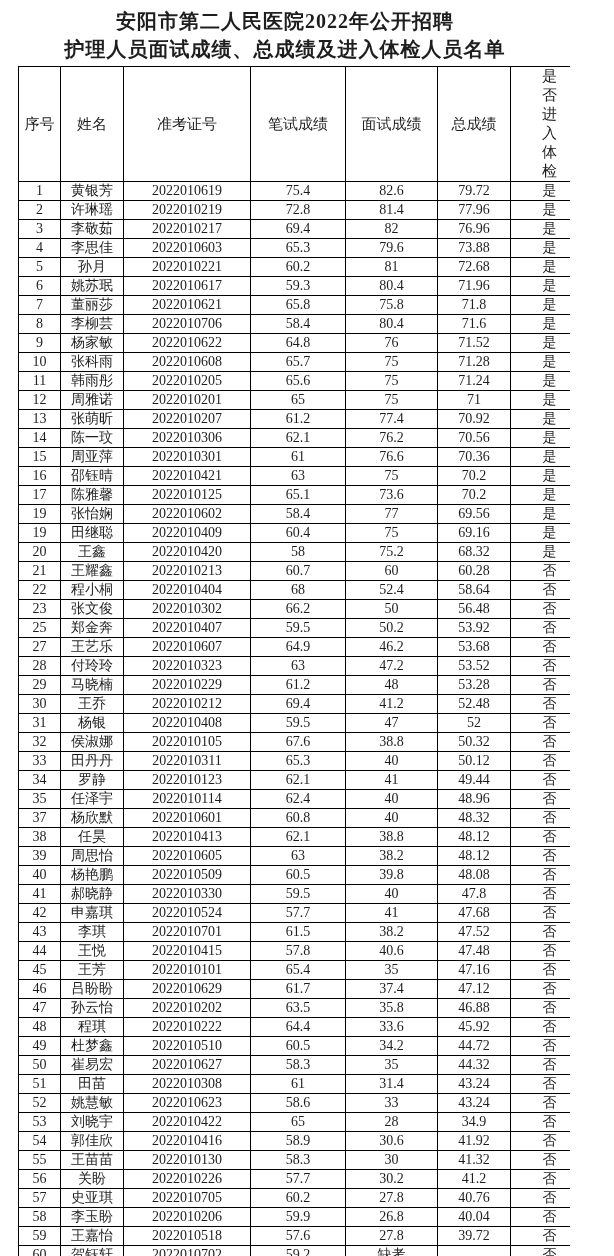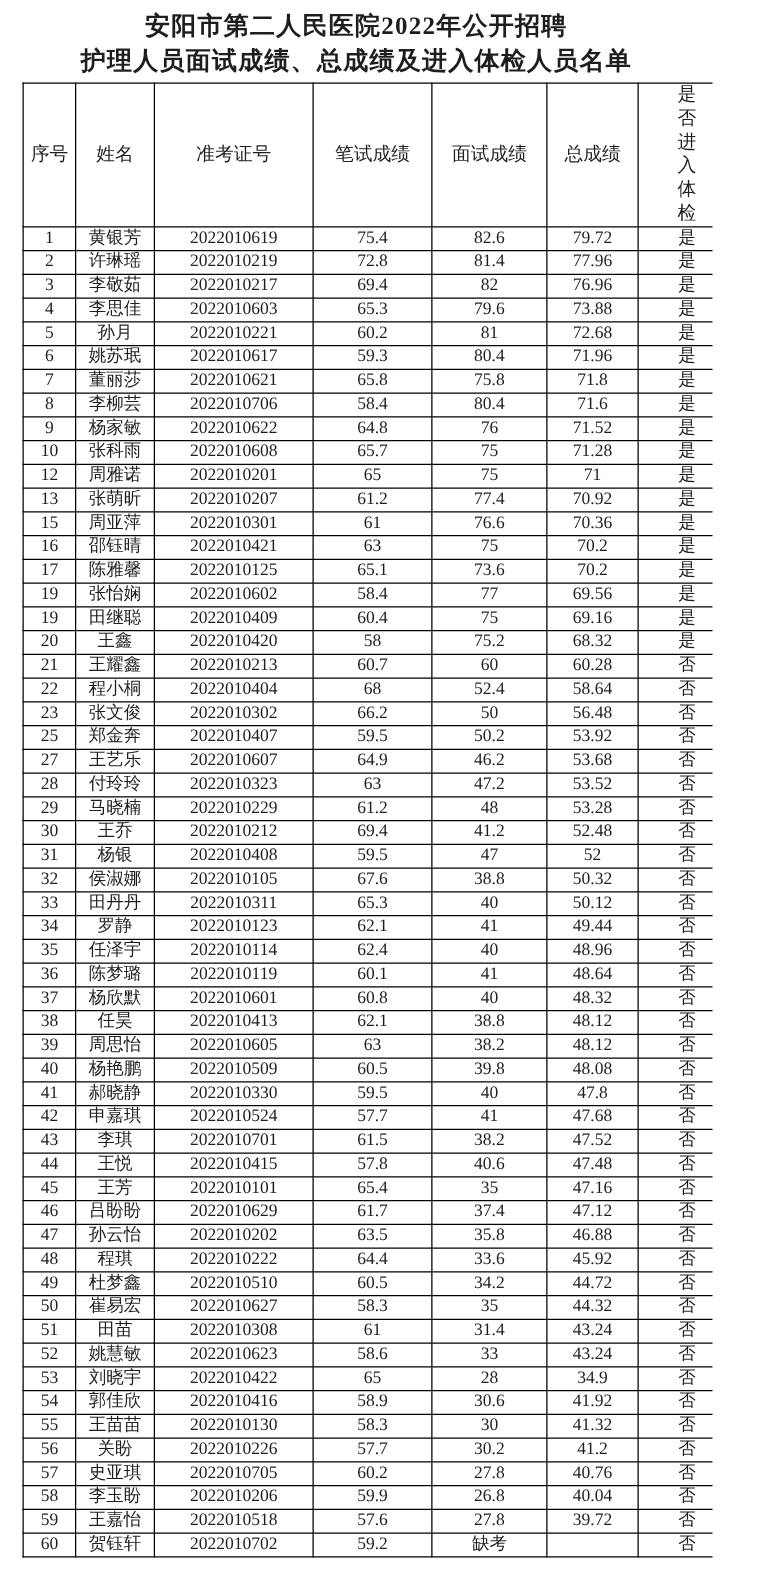--- a/index.html
+++ b/index.html
@@ -165,38 +165,56 @@
         <tr>
           <td>10</td>
           <td>张科雨</td>
           <td>2022010608</td>
           <td>65.7</td>
           <td>75</td>
           <td>71.28</td>
           <td>是</td>
         </tr>
         <tr>
+          <td>11</td>
+          <td>韩雨彤</td>
+          <td>2022010205</td>
+          <td>65.6</td>
+          <td>75</td>
+          <td>71.24</td>
+          <td>是</td>
+        </tr>
+        <tr>
           <td>12</td>
           <td>周雅诺</td>
           <td>2022010201</td>
           <td>65</td>
           <td>75</td>
           <td>71</td>
           <td>是</td>
         </tr>
         <tr>
           <td>13</td>
           <td>张萌昕</td>
           <td>2022010207</td>
           <td>61.2</td>
           <td>77.4</td>
           <td>70.92</td>
           <td>是</td>
         </tr>
         <tr>
+          <td>14</td>
+          <td>陈一玟</td>
+          <td>2022010306</td>
+          <td>62.1</td>
+          <td>76.2</td>
+          <td>70.56</td>
+          <td>是</td>
+        </tr>
+        <tr>
           <td>15</td>
           <td>周亚萍</td>
           <td>2022010301</td>
           <td>61</td>
           <td>76.6</td>
           <td>70.36</td>
           <td>是</td>
         </tr>
         <tr>
           <td>16</td>
@@ -354,29 +372,20 @@
         <tr>
           <td>35</td>
           <td>任泽宇</td>
           <td>2022010114</td>
           <td>62.4</td>
           <td>40</td>
           <td>48.96</td>
           <td>否</td>
         </tr>
         <tr>
-          <td>36</td>
-          <td>陈梦璐</td>
-          <td>2022010119</td>
-          <td>60.1</td>
-          <td>41</td>
-          <td>48.64</td>
-          <td>否</td>
-        </tr>
-        <tr>
           <td>37</td>
           <td>杨欣默</td>
           <td>2022010601</td>
           <td>60.8</td>
           <td>40</td>
           <td>48.32</td>
           <td>否</td>
         </tr>
         <tr>
           <td>38</td>

